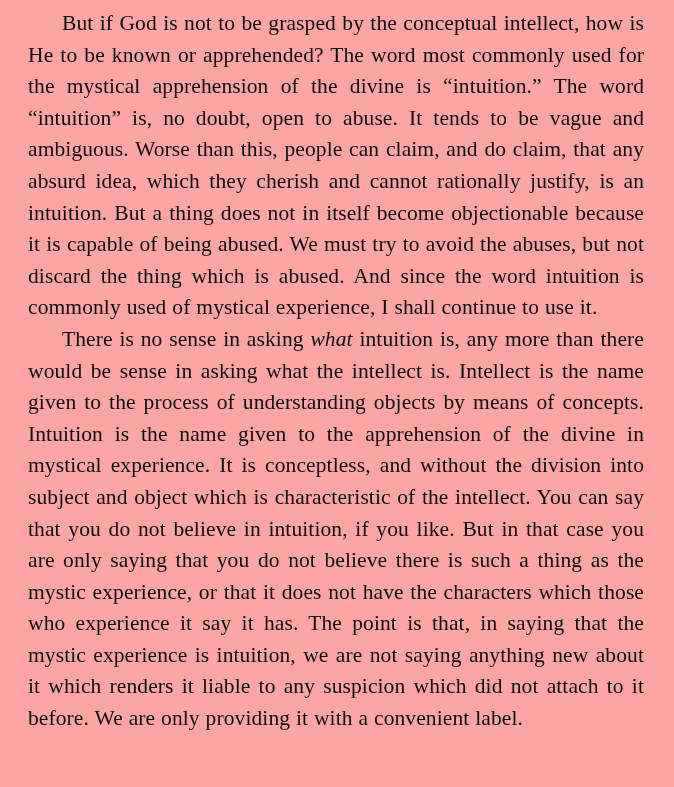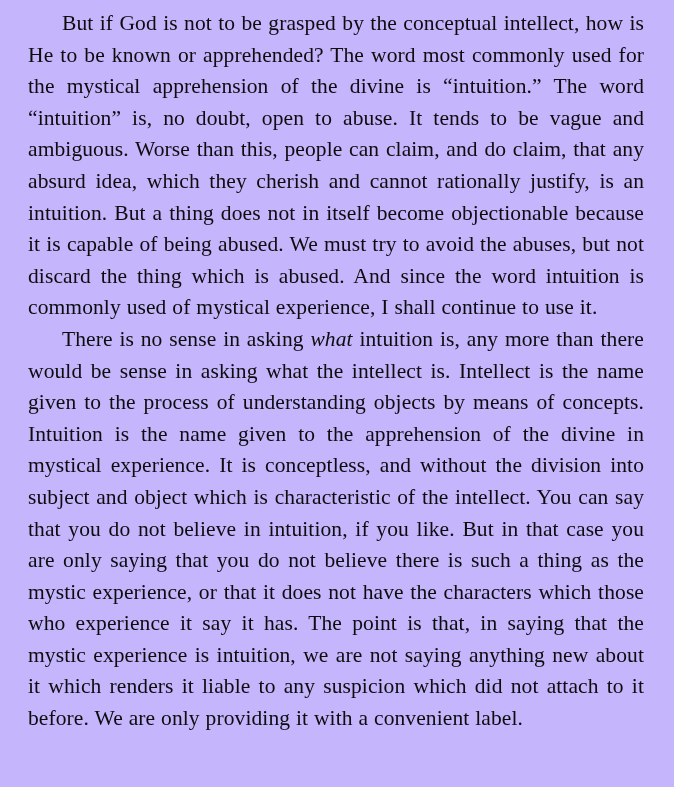--- a/index.html
+++ b/index.html
@@ -10,21 +10,21 @@
   body {
     width: 674px;
     height: 787px;
     overflow: hidden;
   }
   .page {
     width: 674px;
     height: 787px;
     box-sizing: border-box;
     padding: 8px 30px 0 28px;
-    background: #c4b5fd;
+    background: #fca5a5;
   }
   .body-text {
     font-family: "Liberation Serif", "DejaVu Serif", serif;
     font-size: 21.5px;
     line-height: 31.6px;
     color: #0d0d0d;
     text-align: justify;
     text-justify: inter-word;
     letter-spacing: 0.1px;
     word-spacing: 0.4px;

